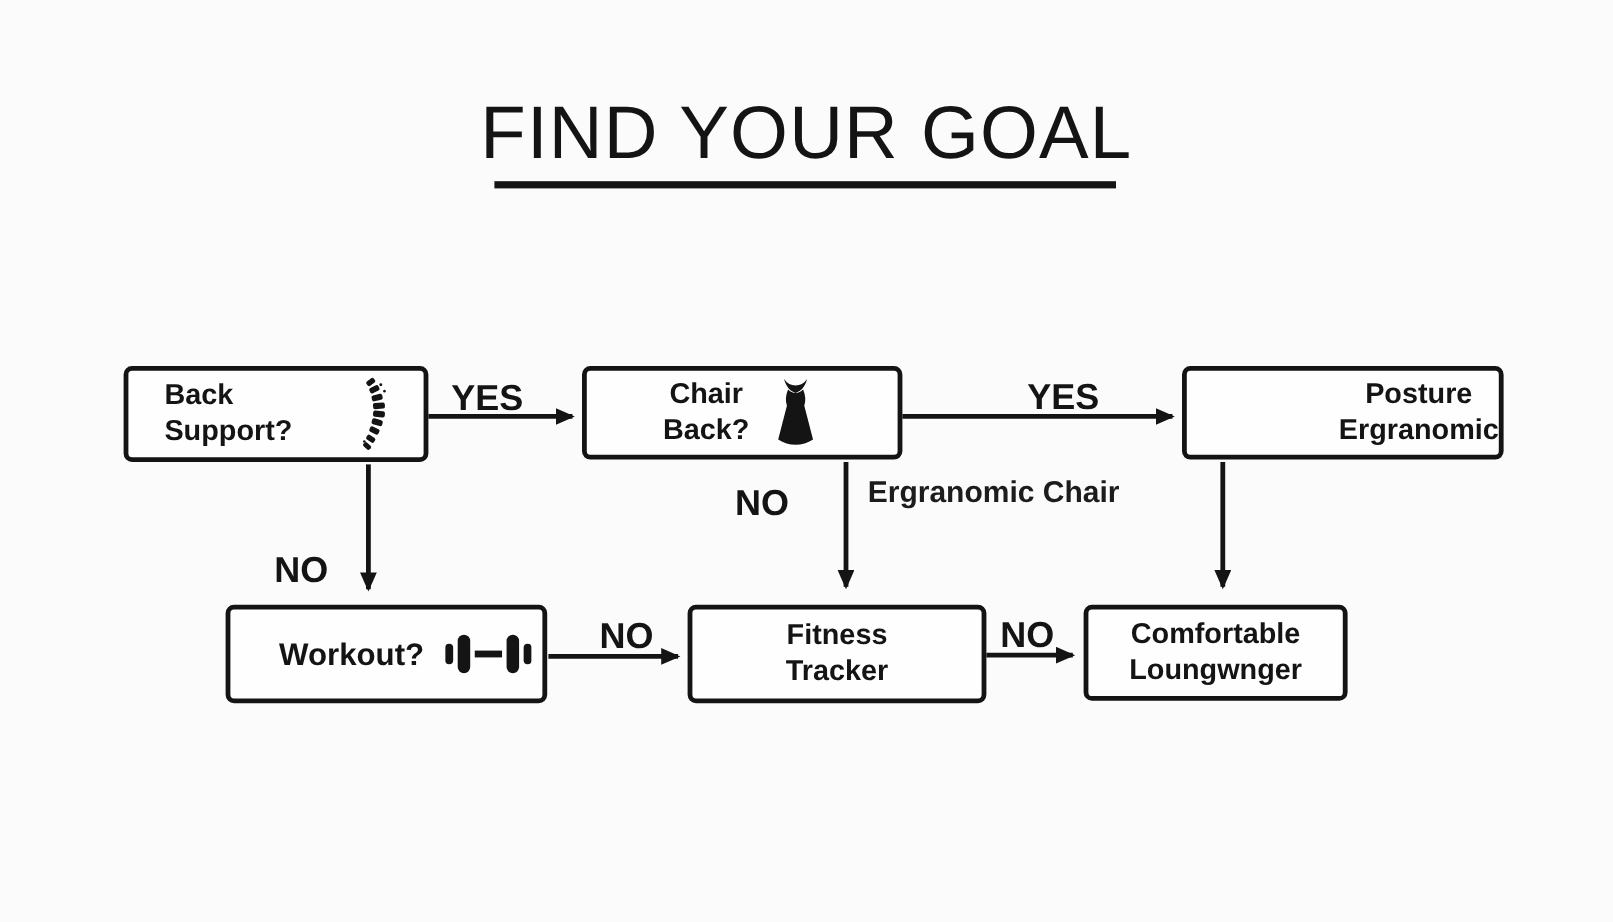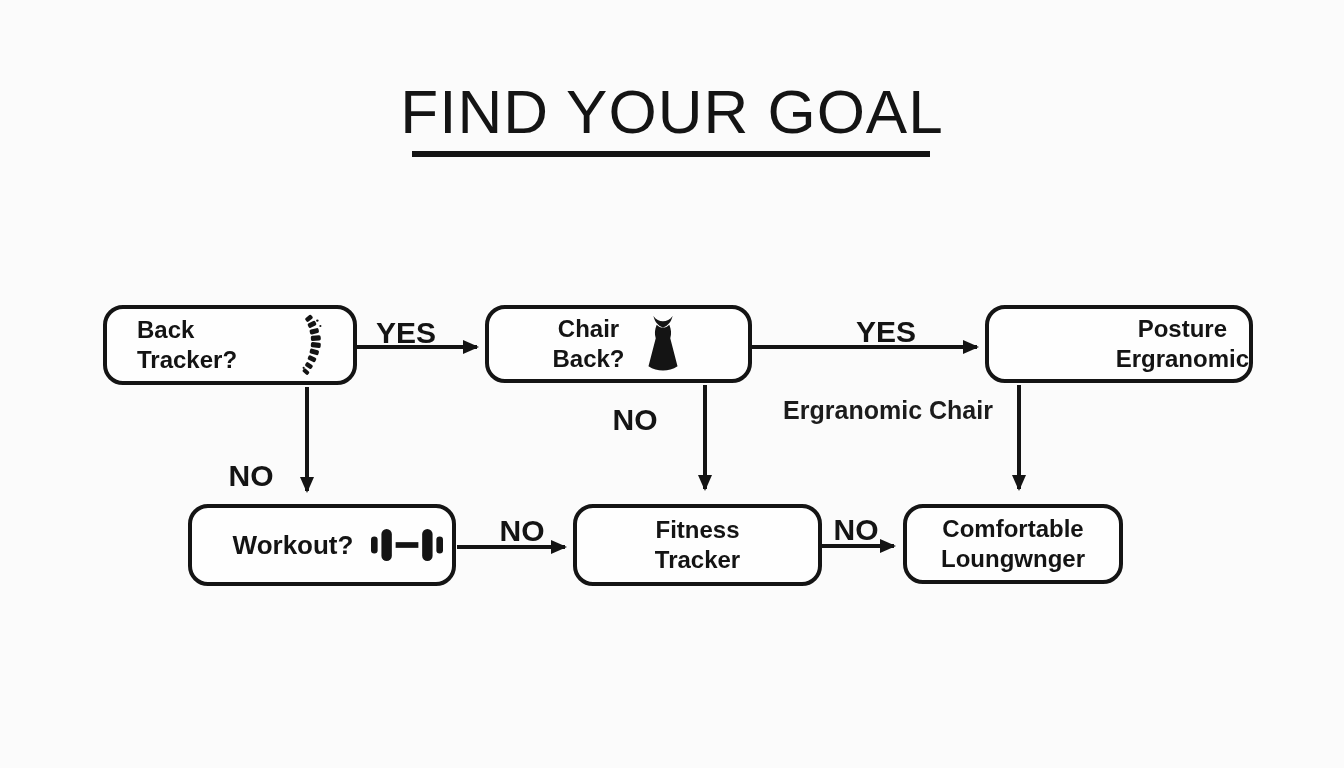--- a/index.html
+++ b/index.html
@@ -23,21 +23,21 @@
     font-size:62px;font-weight:400;letter-spacing:1px;
     color:var(--ink);
   }
   .title-underline{
     position:absolute;left:412px;top:151px;width:518px;height:6px;
     background:var(--ink);
   }
   .node{
     position:absolute;
     border:4px solid var(--ink);
-    border-radius:20px;
+    border-radius:7px;
     background:#fefefe;
     box-sizing:border-box;
     display:flex;align-items:center;justify-content:center;
     color:var(--ink);
     font-weight:700;
   }
   .node .txt{
     font-size:24px;line-height:1.26;text-align:center;
   }
   .node .txt.left{text-align:left;}
@@ -58,21 +58,21 @@
   #node-posture-corrector{left:985px;top:305px;width:268px;height:78px;justify-content:flex-end;}
   #node-workout{left:188px;top:504px;width:268px;height:82px;gap:18px;padding-left:32px;}
   #node-fitness-tracker{left:573px;top:504px;width:249px;height:82px;}
   #node-comfortable{left:903px;top:504px;width:220px;height:80px;}
   #label-yes-1{left:368px;top:316px;width:76px;}
   #label-yes-2{left:848px;top:315px;width:76px;}
   #label-no-formal{left:600px;top:403px;width:70px;}
   #label-no-left{left:216px;top:459px;width:70px;}
   #label-no-workout{left:487px;top:514px;width:70px;}
   #label-no-fitness{left:823px;top:513px;width:66px;}
-  #label-annotation{left:776px;top:396px;width:224px;}
+  #label-annotation{left:716px;top:396px;width:224px;}
 </style>
 </head>
 <body>
 
 <div class="stage">
 
   <div class="title">FIND YOUR GOAL</div>
   <div class="title-underline"></div>
 
   <svg class="arrows" width="1344" height="768" viewBox="0 0 1344 768">
@@ -86,21 +86,21 @@
     <line x1="307" y1="387" x2="307" y2="491" stroke="#141414" stroke-width="4" marker-end="url(#ah)"></line>
     <line x1="705" y1="385" x2="705" y2="489" stroke="#141414" stroke-width="4" marker-end="url(#ah)"></line>
     <line x1="1019" y1="385" x2="1019" y2="489" stroke="#141414" stroke-width="4" marker-end="url(#ah)"></line>
     <line x1="457" y1="547" x2="565" y2="547" stroke="#141414" stroke-width="4" marker-end="url(#ah)"></line>
     <line x1="822" y1="546" x2="894" y2="546" stroke="#141414" stroke-width="4" marker-end="url(#ah)"></line>
   </svg>
 
   <div class="node" id="node-back-support">
     <div class="txt left">
       <div>Back</div>
-      <div>Tracker?</div>
+      <div>Support?</div>
     </div>
     <svg class="icon" width="34" height="64" viewBox="0 0 34 84">
       <g fill="#141414">
         <g transform="translate(13,7) rotate(-38)">
             <rect x="-5" y="-3" width="10" height="6" rx="2"></rect>
           </g>
         <g transform="translate(17,15) rotate(-26)">
             <rect x="-5.5" y="-3.2" width="11" height="6.4" rx="2.1"></rect>
           </g>
         <g transform="translate(20,24) rotate(-14)">

